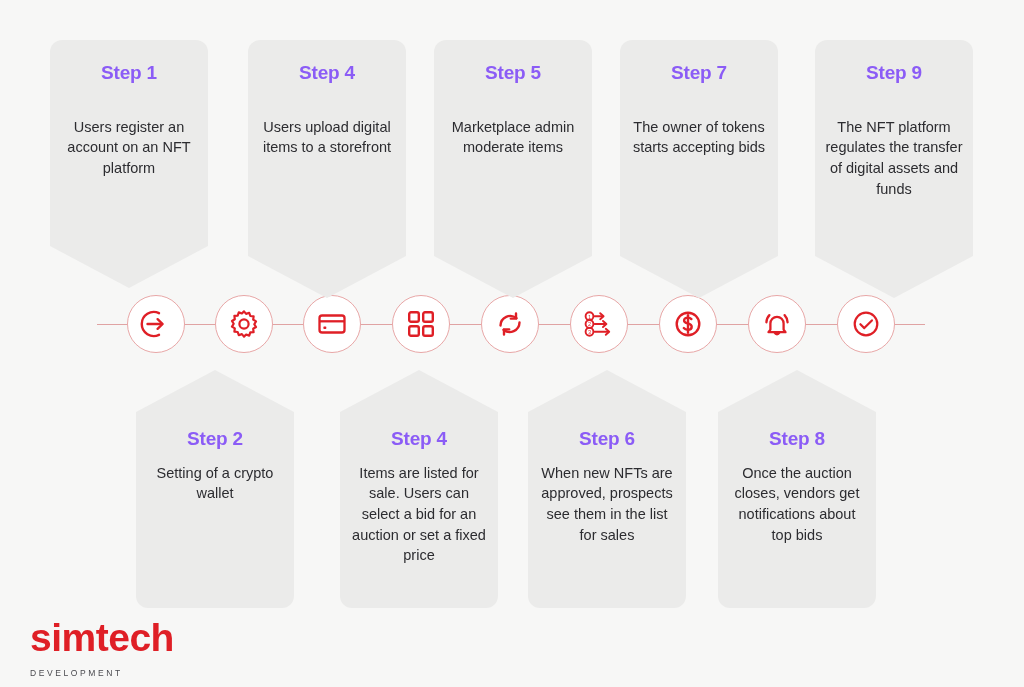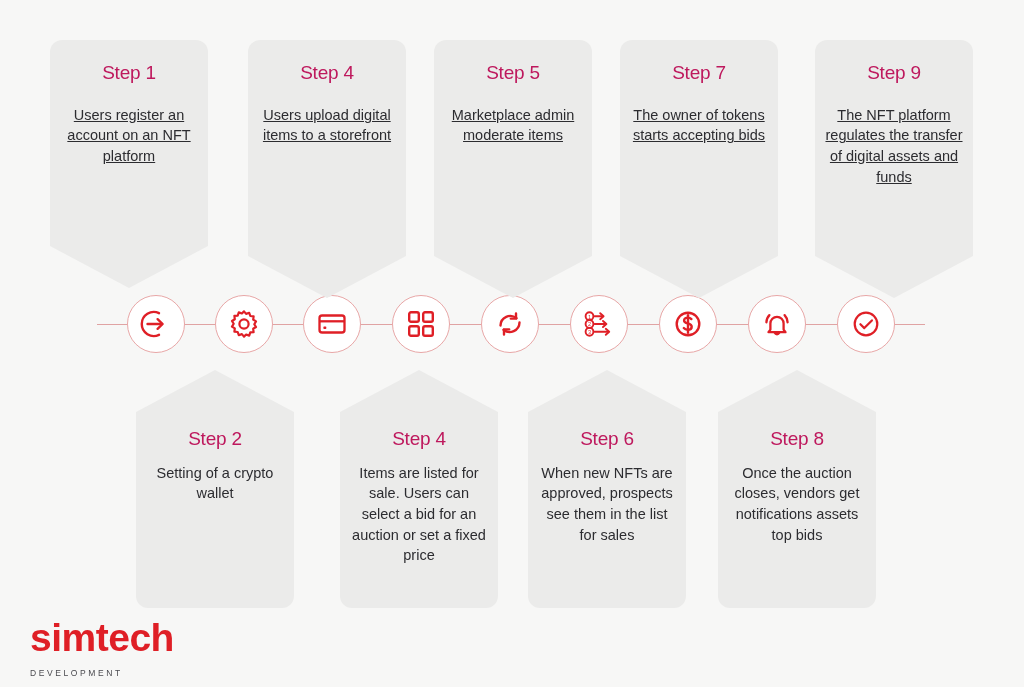--- a/index.html
+++ b/index.html
@@ -41,34 +41,34 @@
 
   
   .card.bottom {
     border-radius: 0 0 12px 12px;
     -webkit-clip-path: polygon(50% 0, 100% 42px, 100% 100%, 0 100%, 0 42px);
     clip-path: polygon(50% 0, 100% 42px, 100% 100%, 0 100%, 0 42px);
   }
 
   .card-title {
     font-size: 19px;
-    font-weight: normal;
-    color: #be185d;
+    font-weight: bold;
+    color: #8b5cf6;
     letter-spacing: -0.2px;
     line-height: 1.2;
   }
 
   .card-body {
     font-size: 14.5px;
     color: #2c2c30;
     line-height: 1.42;
   }
 
   .card.top .card-title { margin-top: 22px; }
-  .card.top .card-body  { margin-top: 20px; text-decoration: underline; }
+  .card.top .card-body  { margin-top: 32px; }
 
   .card.bottom .card-title { margin-top: 58px; }
   .card.bottom .card-body  { margin-top: 12px; }
 
   
   #timeline {
     position: absolute;
     left: 0;
     top: 0;
     width: 1024px;
@@ -257,21 +257,21 @@
       <div class="card bottom" style="left: 340px; top: 370px; height: 238px;">
         <div class="card-title">Step 4</div>
         <div class="card-body">Items are listed for sale. Users can select a bid for an auction or set a fixed price</div>
       </div>
       <div class="card bottom" style="left: 528px; top: 370px; height: 238px;">
         <div class="card-title">Step 6</div>
         <div class="card-body">When new NFTs are approved, prospects see them in the list for sales</div>
       </div>
       <div class="card bottom" style="left: 718px; top: 370px; height: 238px;">
         <div class="card-title">Step 8</div>
-        <div class="card-body">Once the auction closes, vendors get notifications assets top bids</div>
+        <div class="card-body">Once the auction closes, vendors get notifications about top bids</div>
       </div>
     </div>
 
   <div id="logo">
     <div class="logo-word">simtech</div>
     <div class="logo-sub">DEVELOPMENT</div>
   </div>
 
 </div>
 

